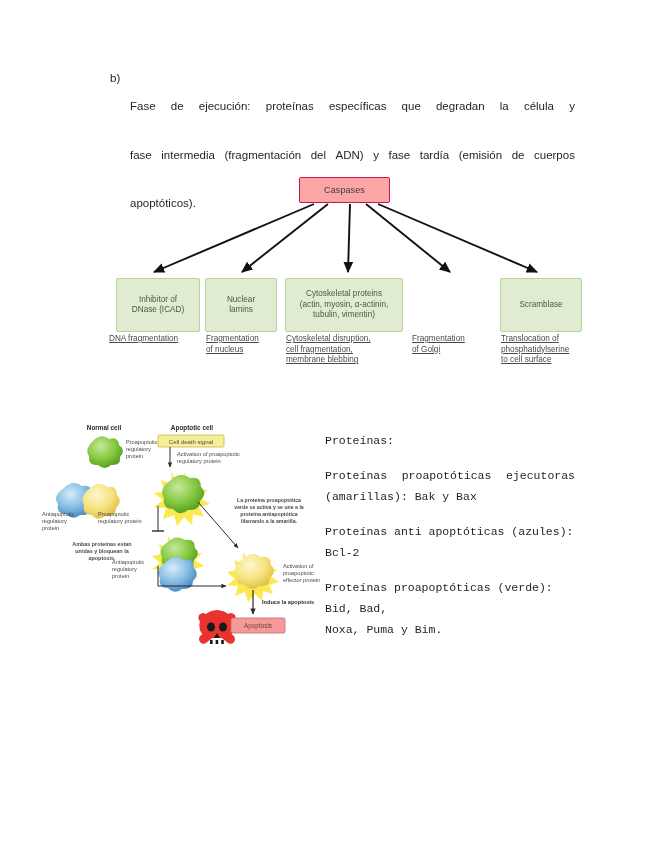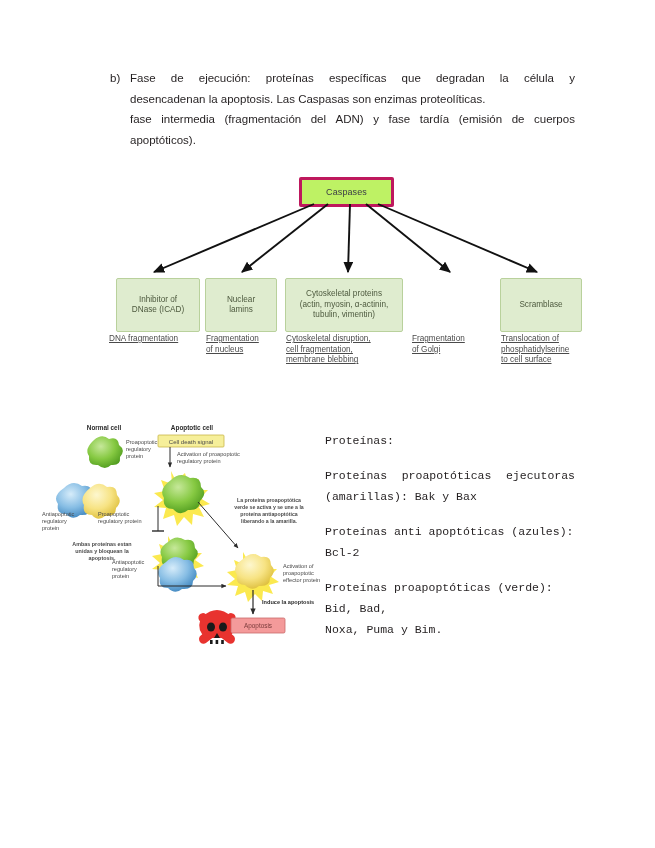--- a/index.html
+++ b/index.html
@@ -4,28 +4,28 @@
 <style>
   html,body{margin:0;padding:0;background:#ffffff;}
   body{width:655px;height:848px;position:relative;overflow:hidden;
        font-family:"Liberation Sans","DejaVu Sans",sans-serif;color:#231f20;}
 
   
   .para-block{position:absolute;left:110px;top:68px;width:465px;}
   .para-row{display:flex;align-items:flex-start;}
   .bullet-marker{width:20px;flex:0 0 20px;font-size:11.5px;line-height:20.5px;color:#231f20;}
   .para-body{flex:1;}
-  .p-line{font-size:11.5px;line-height:20.5px;color:#231f20;white-space:nowrap;}
+  .p-line{font-size:11.5px;line-height:20.5px;color:#231f20;white-space:nowrap;margin-top:28px;}
   .p-just{display:flex;justify-content:space-between;}
   .p-just > span{display:inline-block;}
 
   
   .diagram{position:absolute;left:100px;top:172px;width:485px;height:210px;}
   .casp-box{position:absolute;left:199px;top:5px;width:89px;height:24px;
-            background:#bef264;border:3px solid #be185d;border-radius:2px;
+            background:#fca5a5;border:1px solid #be185d;border-radius:2px;
             display:flex;align-items:center;justify-content:center;}
   .casp-box span{font-size:9px;color:#3b3b46;letter-spacing:.1px;}
   .arrows{position:absolute;left:0;top:0;width:485px;height:210px;}
 
   .gbox{position:absolute;background:#dfeccf;border:1px solid #b9d19c;border-radius:2px;
         display:flex;align-items:center;justify-content:center;text-align:center;}
   .gbox span{font-size:8.2px;line-height:10.5px;color:#4e5a3f;display:block;padding:0 3px;}
   .cap{position:absolute;font-size:8.2px;line-height:10.6px;color:#4a4a4a;text-decoration:underline;}
 
   
@@ -49,21 +49,20 @@
           <span>de</span>
           <span>ejecución:</span>
           <span>proteínas</span>
           <span>específicas</span>
           <span>que</span>
           <span>degradan</span>
           <span>la</span>
           <span>célula</span>
           <span>y</span>
         </div>
-      <div class="p-line">desencadenan la apoptosis. Las Caspasas son enzimas proteolíticas.</div>
       <div class="p-line p-just" id="pl4">
           <span>fase</span>
           <span>intermedia</span>
           <span>(fragmentación</span>
           <span>del</span>
           <span>ADN)</span>
           <span>y</span>
           <span>fase</span>
           <span>tardía</span>
           <span>(emisión</span>

